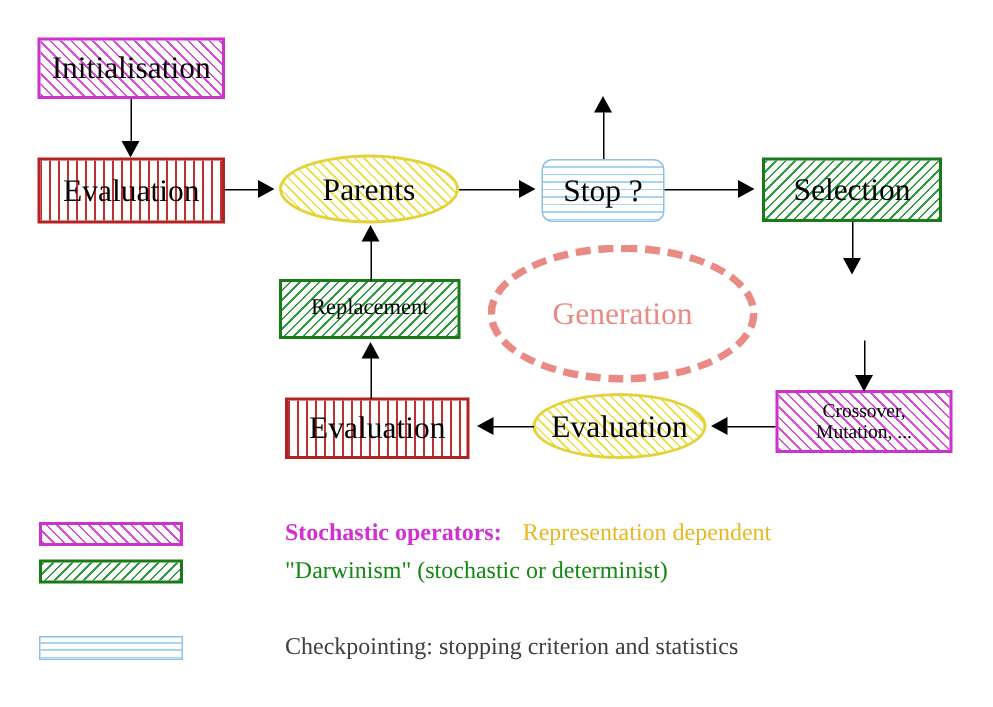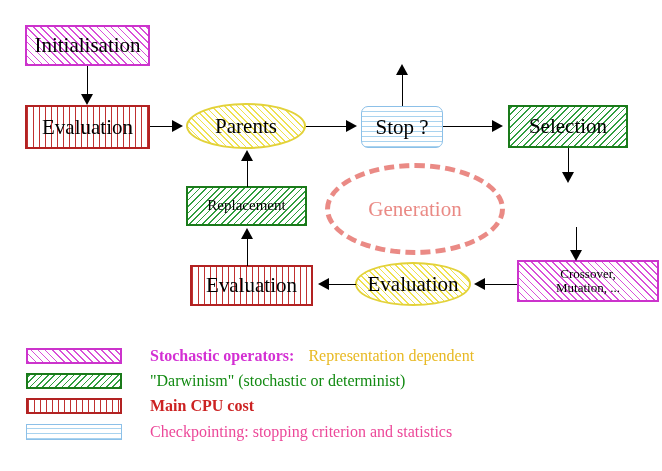--- a/index.html
+++ b/index.html
@@ -62,28 +62,28 @@
   .line{position:absolute;background:#000;}
   .hline{height:1px;}
   .vline{width:1px;}
   .arrow{position:absolute;width:0;height:0;}
   .arrow-right{border-top:6px solid transparent;border-bottom:6px solid transparent;border-left:11px solid #000;}
   .arrow-left{border-top:6px solid transparent;border-bottom:6px solid transparent;border-right:11px solid #000;}
   .arrow-down{border-left:6px solid transparent;border-right:6px solid transparent;border-top:11px solid #000;}
   .arrow-up{border-left:6px solid transparent;border-right:6px solid transparent;border-bottom:11px solid #000;}
 
   
-  .legend-row{position:absolute;display:flex;align-items:center;}
+  .legend-row{position:absolute;display:flex;align-items:center;gap:40px;}
   .swatch{width:96px;height:16px;box-sizing:border-box;}
   .legend-text{margin-left:28px;white-space:nowrap;font-size:16px;}
   .t-magenta{color:#d32fd3;font-weight:bold;}
   .t-gold{color:#e8b923;}
   .t-green{color:#128a12;}
   .t-red{color:#cc2222;font-weight:bold;}
-  .t-blue{color:#ec4899;}
+  .t-blue{color:#404040;}
 </style>
 </head>
 <body>
 
 <div id="stage">
 
   <div class="node fill-magenta" style="left:25px;top:25px;width:125px;height:41px;font-size:21px;">
     <span>Initialisation</span>
   </div>
 
@@ -98,21 +98,21 @@
 
   <div class="node fill-blue rounded" style="left:361px;top:106px;width:82px;height:42px;font-size:21px;">
     <span>Stop ?</span>
   </div>
 
   <div class="node fill-green" style="left:508px;top:105px;width:120px;height:43px;font-size:21px;">
     <span>Selection</span>
   </div>
 
 
-  <div class="node fill-magenta" style="left:517px;top:260px;width:142px;height:42px;font-size:13px;flex-direction:column;justify-content:center;">
+  <div class="node fill-magenta" style="left:517px;top:260px;width:118px;height:42px;font-size:13px;flex-direction:column;justify-content:center;">
     <span>Crossover,</span>
     <span>Mutation, ...</span>
   </div>
 
   <div class="node fill-yellow ellipse" style="left:355px;top:262px;width:116px;height:44px;font-size:21px;">
     <span>Evaluation</span>
   </div>
 
   <div class="node fill-red" style="left:190px;top:265px;width:123px;height:41px;font-size:21px;">
     <span>Evaluation</span>
@@ -165,23 +165,19 @@
       <span class="t-magenta">Stochastic operators:</span>
       <span class="t-gold" style="margin-left:10px;">Representation dependent</span>
     </div>
   </div>
 
   <div class="legend-row" style="left:26px;top:372px;">
     <div class="swatch fill-green"></div>
     <div class="legend-text t-green">"Darwinism" (stochastic or determinist)</div>
   </div>
 
-  <div class="legend-row" style="left:26px;top:397px;">
-    <div class="swatch fill-red"></div>
-    <div class="legend-text t-red">Main CPU cost</div>
-  </div>
 
   <div class="legend-row" style="left:26px;top:423px;">
     <div class="swatch fill-blue"></div>
     <div class="legend-text t-blue">Checkpointing: stopping criterion and statistics</div>
   </div>
 
 </div>
 
 </body></html>

